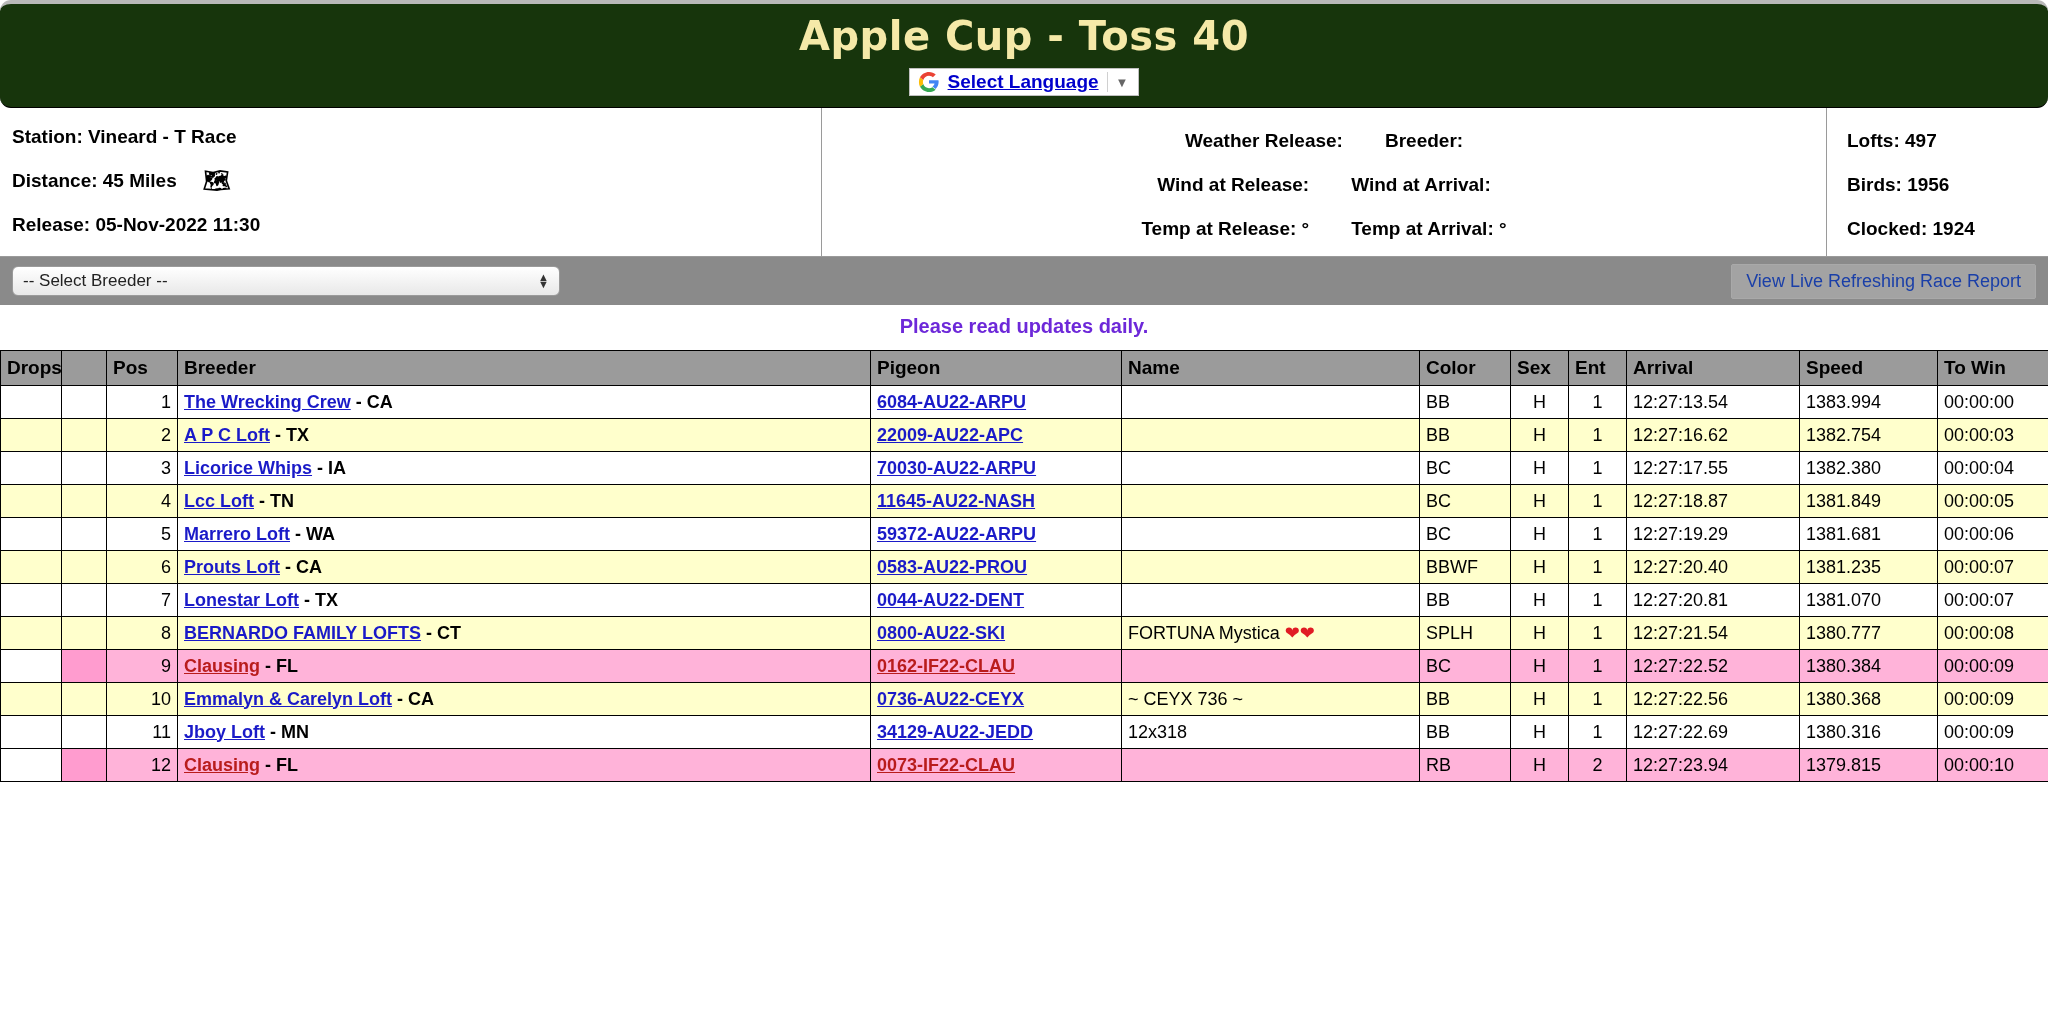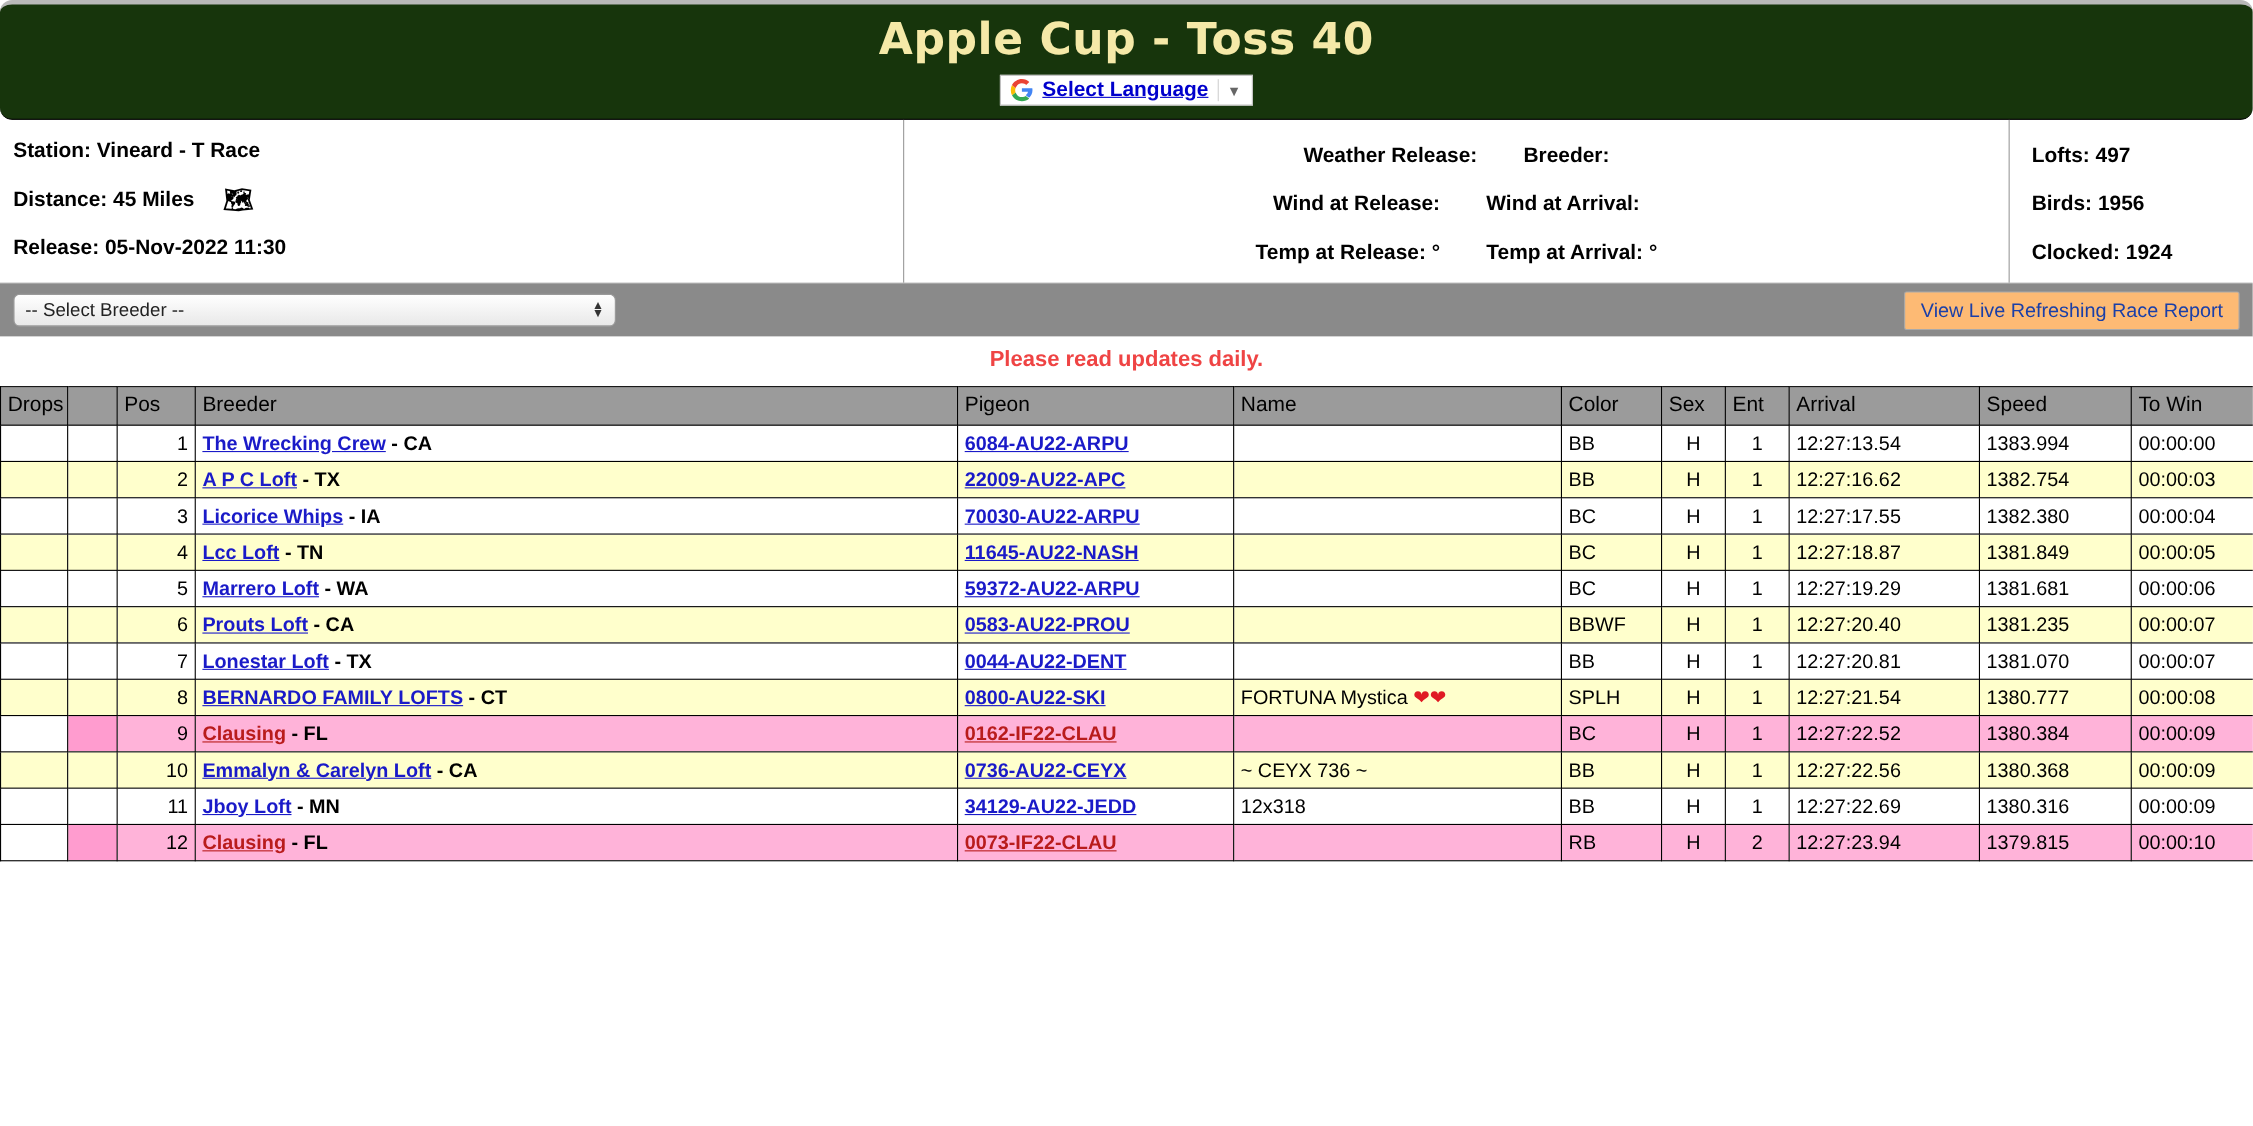--- a/index.html
+++ b/index.html
@@ -151,48 +151,48 @@
   }
   .select-chevrons {
     display: flex;
     flex-direction: column;
     line-height: 7px;
     font-size: 11px;
     color: #333;
   }
   .live-report-btn {
     border: 1px solid #a9a9a9;
-    background: #fdba74;
+    background: #a3a3a3;
     color: #1a3fa8;
     font-size: 18px;
     padding: 6px 14px;
     border-radius: 2px;
   }
 
   
   .notice {
     text-align: center;
     font-size: 20px;
     font-weight: bold;
     padding: 10px 0 12px 0;
-    color: #ef4444;
+    color: #6d28d9;
     background: #fff;
   }
 
   
   table.race {
     border-collapse: collapse;
     width: 2048px;
     table-layout: fixed;
     font-size: 18px;
   }
   table.race th {
     background: #9b9b9b;
     color: #000;
-    font-weight: normal;
+    font-weight: bold;
     text-align: left;
     border: 1px solid #000;
     padding: 6px 6px;
     font-size: 19px;
     white-space: nowrap;
   }
   table.race td {
     border: 1px solid #000;
     padding: 5px 6px;
     white-space: nowrap;

